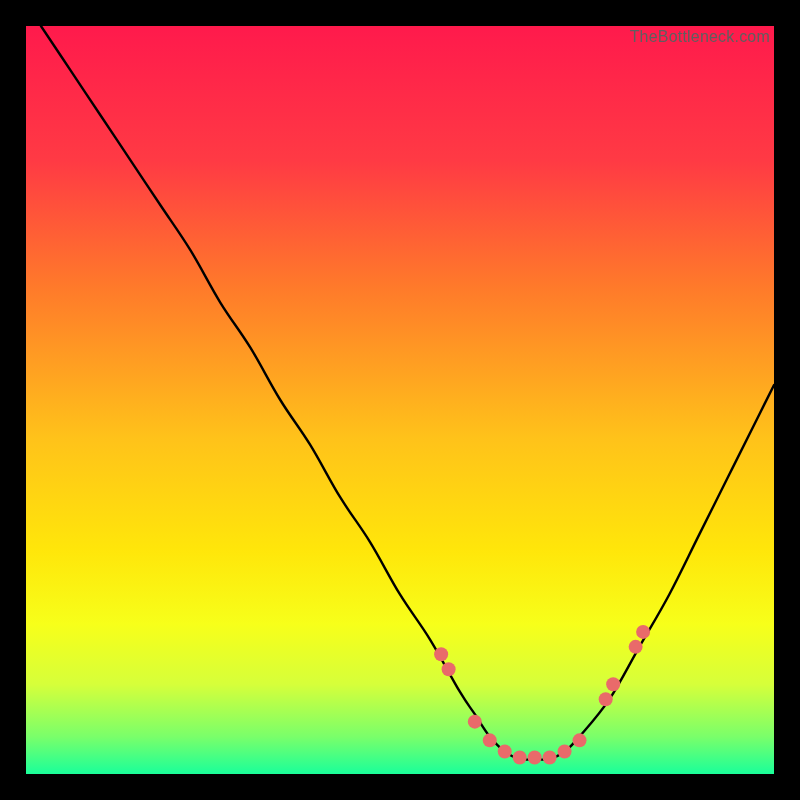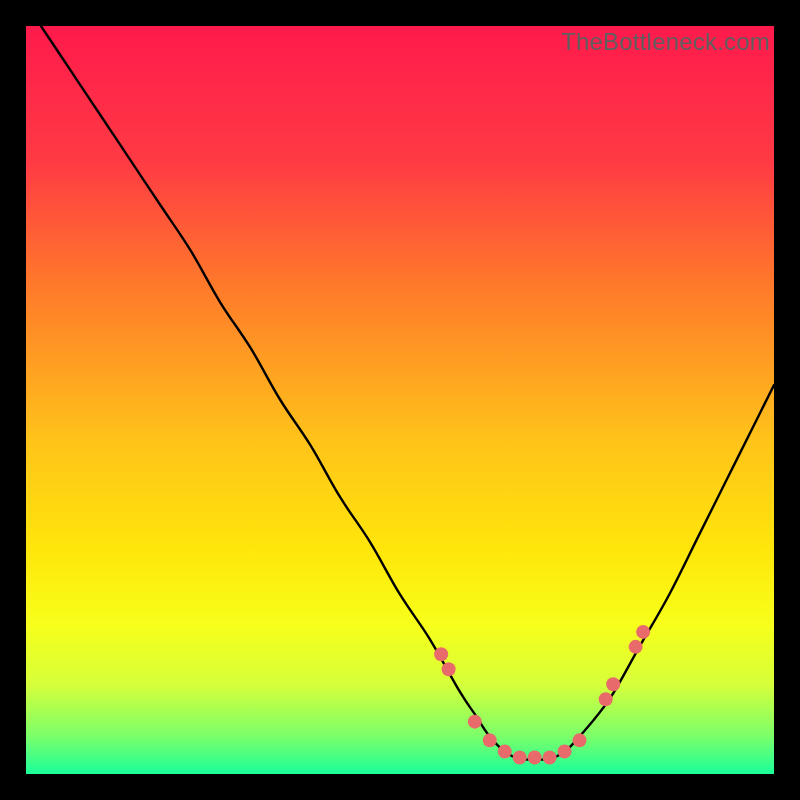--- a/index.html
+++ b/index.html
@@ -24,21 +24,21 @@
     left: 0;
     top: 0;
     width: 748px;
     height: 748px;
   }
   .watermark {
     position: absolute;
     top: 2px;
     right: 4px;
     color: #5f5f5f;
-    font-size: 24px;
+    font-size: 16px;
     font-weight: 500;
     letter-spacing: 0.2px;
     user-select: none;
   }
 </style>
 </head>
 <body>
 
 <div class="frame">
   <svg class="plot" viewBox="0 0 748 748" preserveAspectRatio="none">

